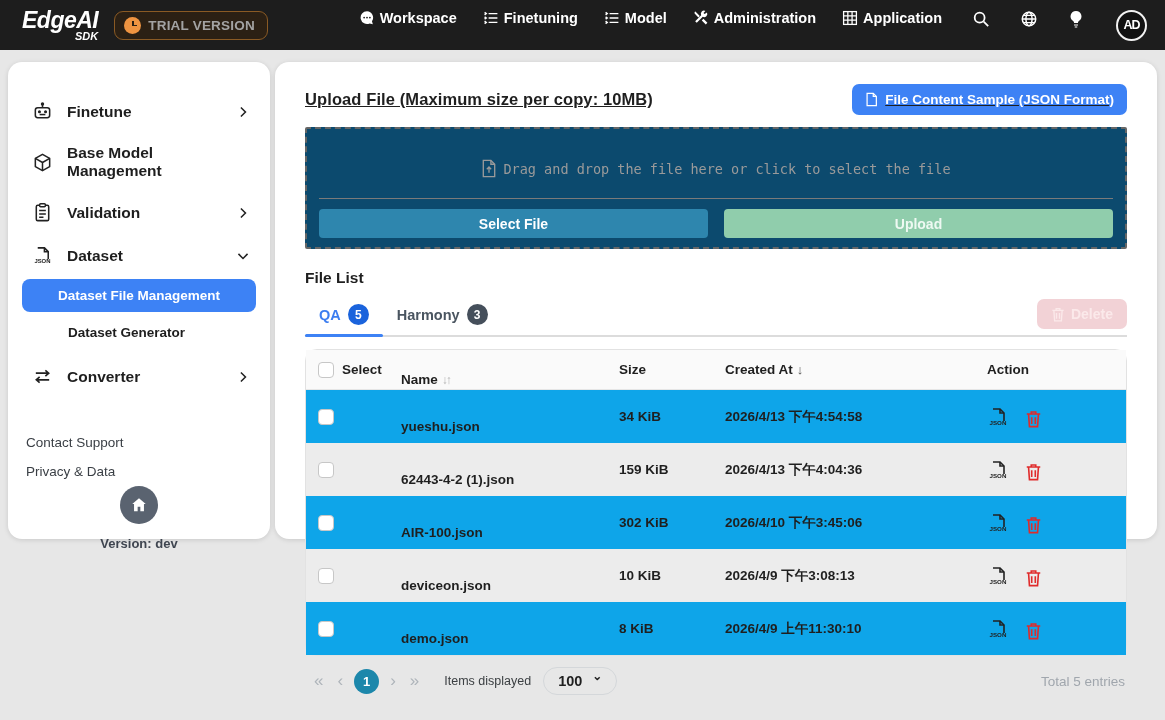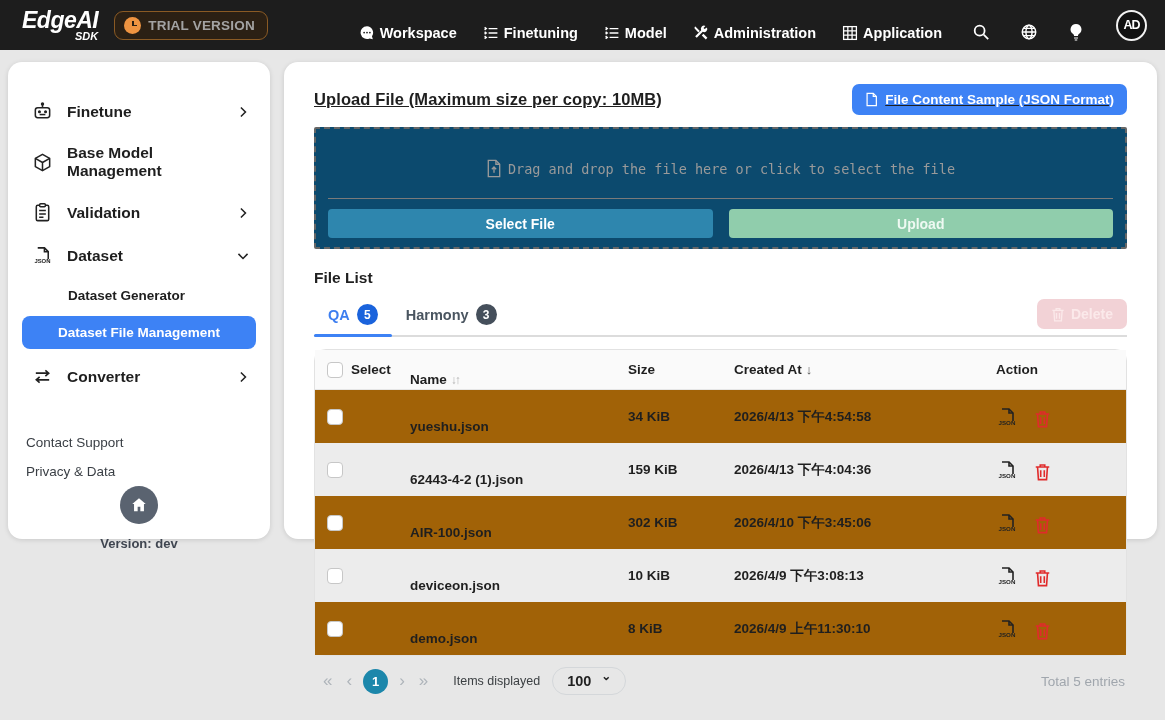--- a/index.html
+++ b/index.html
@@ -9,28 +9,28 @@
   
   .navbar { height:50px; background:#1d1d1d; display:flex; align-items:center; padding:0 18px 0 22px; }
   .logo { color:#fff; line-height:1; margin-right:16px; }
   .logo .l1 { font-style:italic; font-weight:800; font-size:23px; letter-spacing:-0.5px; display:block; }
   .logo .l2 { font-style:italic; font-weight:800; font-size:11px; display:block; text-align:right; margin-top:-1px; }
   .trial-badge { display:flex; align-items:center; gap:7px; border:1.5px solid #8a5a24; background:#2b2014; border-radius:9px; padding:5px 12px 5px 9px; color:#a3a3a3; font-weight:800; font-size:13.5px; letter-spacing:.2px; }
   .trial-clock { width:17px; height:17px; border-radius:50%; background:#ef9441; display:inline-block; position:relative; }
   .trial-clock:before { content:""; position:absolute; left:8px; top:4px; width:1.8px; height:5px; background:#2b2014; }
   .trial-clock:after { content:""; position:absolute; left:8px; top:8px; width:4.5px; height:1.8px; background:#2b2014; }
   .nav-spacer { flex:1; }
-  .nav-items { display:flex; align-items:flex-end; gap:26px; color:#fff; }
+  .nav-items { display:flex; align-items:flex-start; gap:26px; color:#fff; }
   .nav-item { display:flex; align-items:center; gap:5px; font-size:14.5px; font-weight:600; cursor:pointer; white-space:nowrap; }
   .nav-icon-btn { margin-left:4px; cursor:pointer; display:flex; align-items:center; }
   .avatar { width:31px; height:31px; border-radius:50%; background:#121212; border:2px solid #f2f2f2; color:#fff; font-weight:800; font-size:12.5px; display:flex; align-items:center; justify-content:center; letter-spacing:-1px; margin-left:6px; cursor:pointer; }
   svg.ic { display:block; }
 
   
-  .page { display:flex; gap:14px; padding:12px 8px 8px 8px; height:497px; }
+  .page { display:flex; gap:5px; padding:12px 8px 8px 8px; height:497px; }
   .card { background:#fff; border-radius:14px; box-shadow:0 1px 5px rgba(0,0,0,.13); }
   .sidebar { width:262px; display:flex; flex-direction:column; padding:28px 0 22px 0; }
   .main { flex:1; padding:22px 30px 14px 30px; display:flex; flex-direction:column; }
 
   
   .side-item { display:flex; align-items:center; gap:14px; padding:11px 20px 11px 24px; font-size:15.5px; font-weight:600; color:#1e1e1e; cursor:pointer; }
   .side-item .grow { flex:1; }
   .side-sub { padding:2px 14px; }
   .side-sub-item { font-size:13.5px; font-weight:700; padding:9px 0 9px 46px; color:#1e1e1e; cursor:pointer; border-radius:8px; margin-bottom:4px; }
   .side-sub-item.active { background:#3d82f5; color:#fff; text-align:center; padding:9px 0; }
@@ -58,21 +58,21 @@
   .tab.active { color:#3d7ef0; }
   .tab.active:after { content:""; position:absolute; left:0; right:0; bottom:-2px; height:3px; background:#3d82f5; border-radius:2px; }
   .tab.inactive { color:#4a5560; }
   .tab-badge { min-width:21px; height:21px; border-radius:50%; color:#fff; font-size:12px; font-weight:700; display:flex; align-items:center; justify-content:center; }
   .badge-blue { background:#1a63dc; }
   .badge-dark { background:#454f5b; }
   .delete-btn { margin-left:auto; margin-bottom:6px; display:flex; align-items:center; gap:6px; background:#f2d2d6; color:#fbe9ea; border:none; font-family:inherit; font-weight:800; font-size:14px; padding:7px 14px; border-radius:7px; cursor:not-allowed; }
 
   .table-wrap { margin-top:12px; border:1px solid #e2e2e2; border-radius:12px; }
   .t-head { display:flex; align-items:center; height:40px; background:#fafafa; border-bottom:1px solid #e6e6e6; font-size:13.5px; font-weight:800; }
-  .t-row { display:flex; align-items:center; height:53px; font-size:13.5px; font-weight:700; background:#a16207; }
+  .t-row { display:flex; align-items:center; height:53px; font-size:13.5px; font-weight:700; background:#0ea5e9; }
   .t-row:nth-child(even) { background:#ececec; }
   .col-select { width:95px; padding-left:12px; display:flex; align-items:center; gap:8px; }
   .col-name { width:218px;margin-top:20px; }
   .col-size { width:106px; }
   .col-created { width:262px; }
   .col-action { flex:1; display:flex; align-items:flex-end; gap:16px; }
   .checkbox { width:16px; height:16px; border:1.5px solid #c7c7c7; border-radius:4px; background:#fff; display:inline-block; cursor:pointer; }
   .sort-icon { color:#b5b5b5; font-size:12px; font-weight:400; letter-spacing:-2px; margin-left:4px; }
   .sort-desc { color:#555; font-size:13px; font-weight:400; margin-left:4px; }
   .action-btn { cursor:pointer; display:flex; align-items:center; }
@@ -204,22 +204,22 @@
           <path d="M6 3h7l4 4v8" stroke="#222" stroke-width="1.6" fill="none"></path>
           <path d="M13 3v4h4" stroke="#222" stroke-width="1.6" fill="none"></path>
           <text x="2.5" y="19" font-size="6.2" font-weight="bold" fill="#222">JSON</text>
         </svg>
       <span class="grow">Dataset</span>
       <svg class="ic" width="14" height="14" viewBox="0 0 20 20" stroke="#222" stroke-width="2.2" fill="none">
           <path d="M3.5 7l6.5 6.5L16.5 7"></path>
         </svg>
     </div>
     <div class="side-sub">
+      <div class="side-sub-item active">Dataset File Management</div>
       <div class="side-sub-item">Dataset Generator</div>
-      <div class="side-sub-item active">Dataset File Management</div>
     </div>
     <div class="side-item">
       <svg class="ic" width="21" height="21" viewBox="0 0 22 22" stroke="#222" stroke-width="1.7" fill="none">
           <path d="M4 7.5h13M14 4.5l3.5 3L14 10.5"></path>
           <path d="M18 14.5H5M8 11.5l-3.5 3L8 17.5"></path>
         </svg>
       <span class="grow">Converter</span>
       <svg class="ic" width="14" height="14" viewBox="0 0 20 20" stroke="#222" stroke-width="2.2" fill="none">
           <path d="M7 3.5l6.5 6.5L7 16.5"></path>
         </svg>

